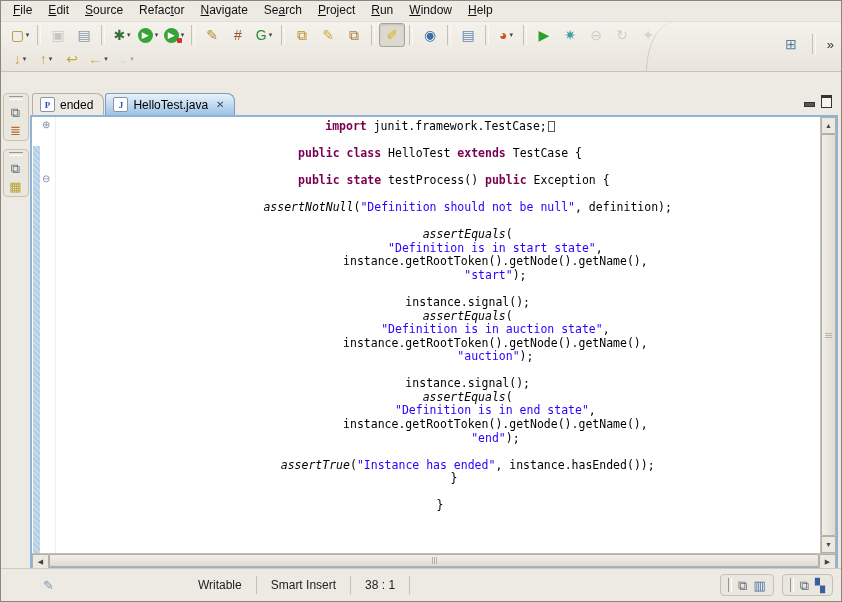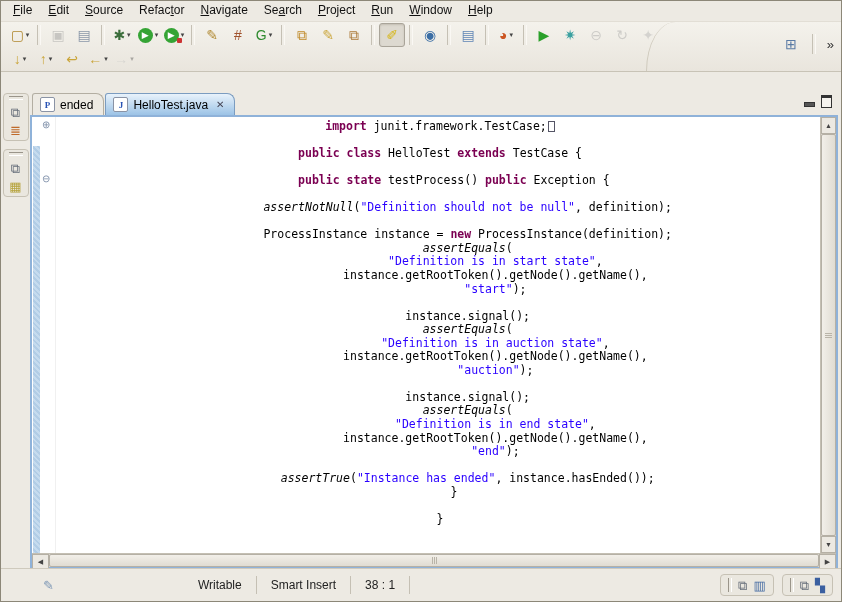--- a/index.html
+++ b/index.html
@@ -263,21 +263,20 @@
             </div>
           <div class="codearea" id="codearea">
               <div class="cl"><span class="tk-k">import</span><span class="tk-p"> junit.framework.TestCase;</span><span class="box-marker"></span></div>
               <div class="cl"></div>
               <div class="cl"><span class="tk-k">public</span><span class="tk-p"> </span><span class="tk-k">class</span><span class="tk-p"> HelloTest </span><span class="tk-k">extends</span><span class="tk-p"> TestCase {</span></div>
               <div class="cl"></div>
               <div class="cl"><span class="tk-p">    </span><span class="tk-k">public</span><span class="tk-p"> </span><span class="tk-k">state</span><span class="tk-p"> testProcess() </span><span class="tk-k">public</span><span class="tk-p"> Exception {</span></div>
               <div class="cl"></div>
               <div class="cl"><span class="tk-p">        </span><span class="tk-i">assertNotNull</span><span class="tk-p">(</span><span class="tk-s">"Definition should not be null"</span><span class="tk-p">, definition);</span></div>
               <div class="cl"></div>
-              <div class="cl"><span class="tk-p">        ProcessInstance instance = </span><span class="tk-k">new</span><span class="tk-p"> ProcessInstance(definition);</span></div>
               <div class="cl"><span class="tk-p">        </span><span class="tk-i">assertEquals</span><span class="tk-p">(</span></div>
               <div class="cl"><span class="tk-p">                </span><span class="tk-s">"Definition is in start state"</span><span class="tk-p">,</span></div>
               <div class="cl"><span class="tk-p">                instance.getRootToken().getNode().getName(),</span></div>
               <div class="cl"><span class="tk-p">                </span><span class="tk-s">"start"</span><span class="tk-p">);</span></div>
               <div class="cl"></div>
               <div class="cl"><span class="tk-p">        instance.signal();</span></div>
               <div class="cl"><span class="tk-p">        </span><span class="tk-i">assertEquals</span><span class="tk-p">(</span></div>
               <div class="cl"><span class="tk-p">                </span><span class="tk-s">"Definition is in auction state"</span><span class="tk-p">,</span></div>
               <div class="cl"><span class="tk-p">                instance.getRootToken().getNode().getName(),</span></div>
               <div class="cl"><span class="tk-p">                </span><span class="tk-s">"auction"</span><span class="tk-p">);</span></div>

